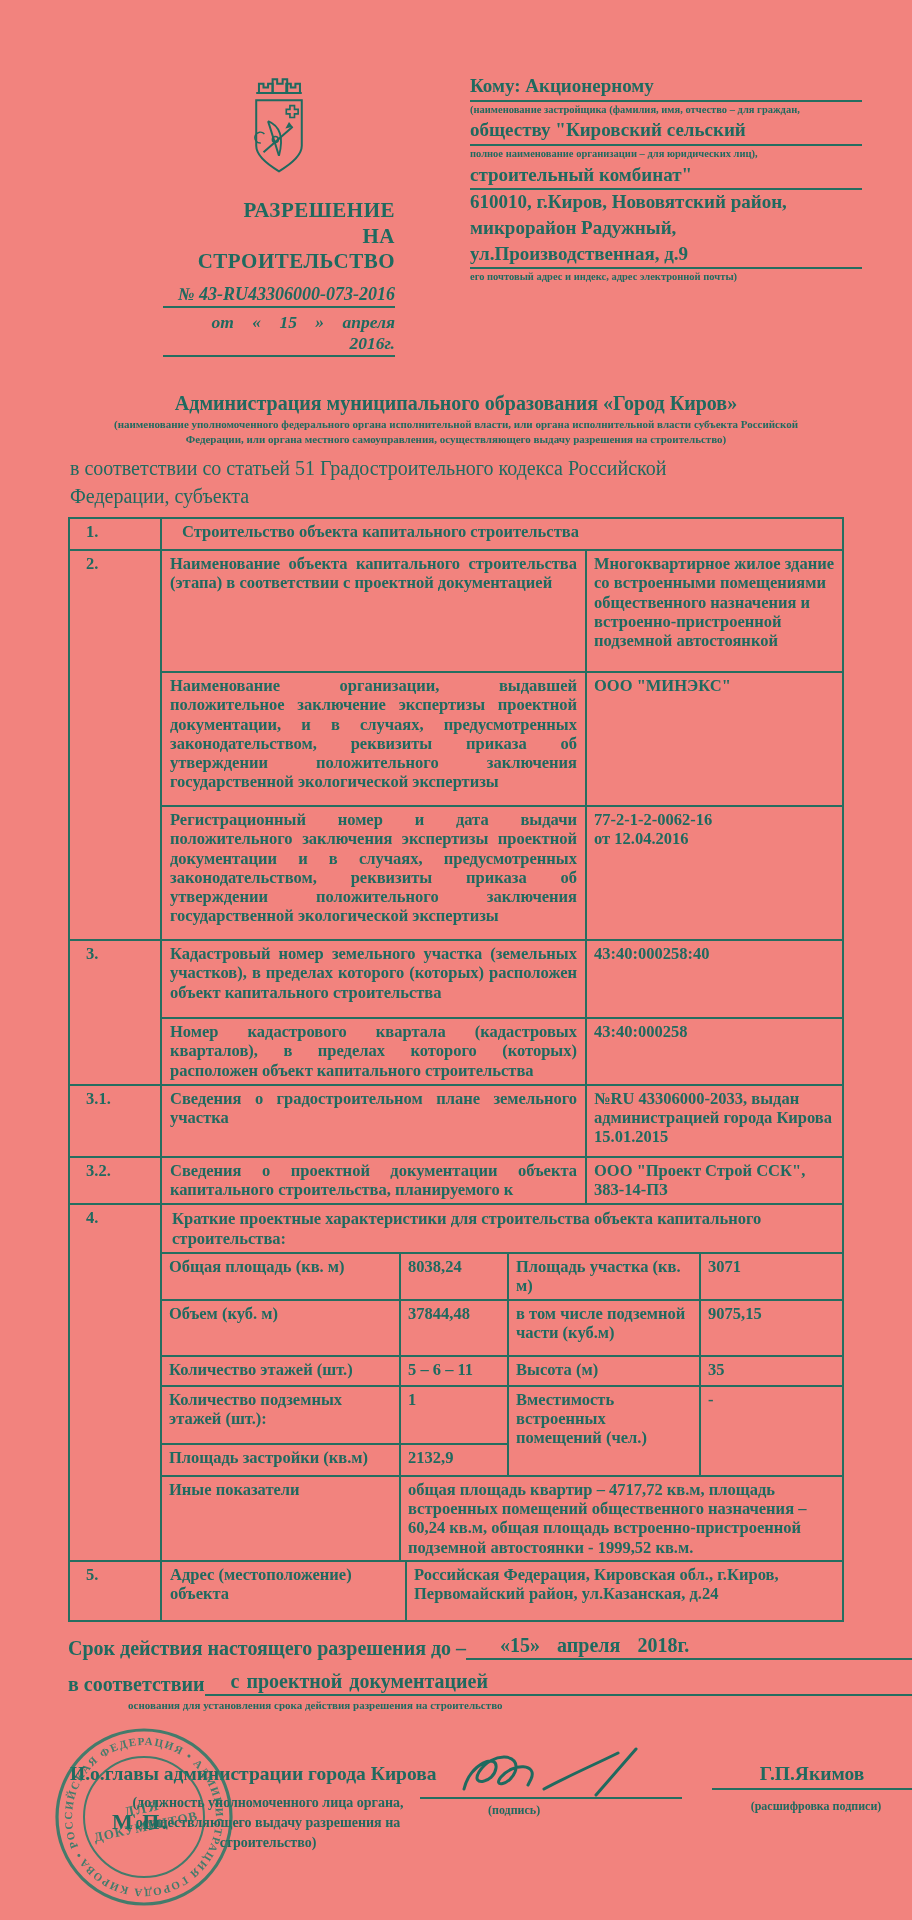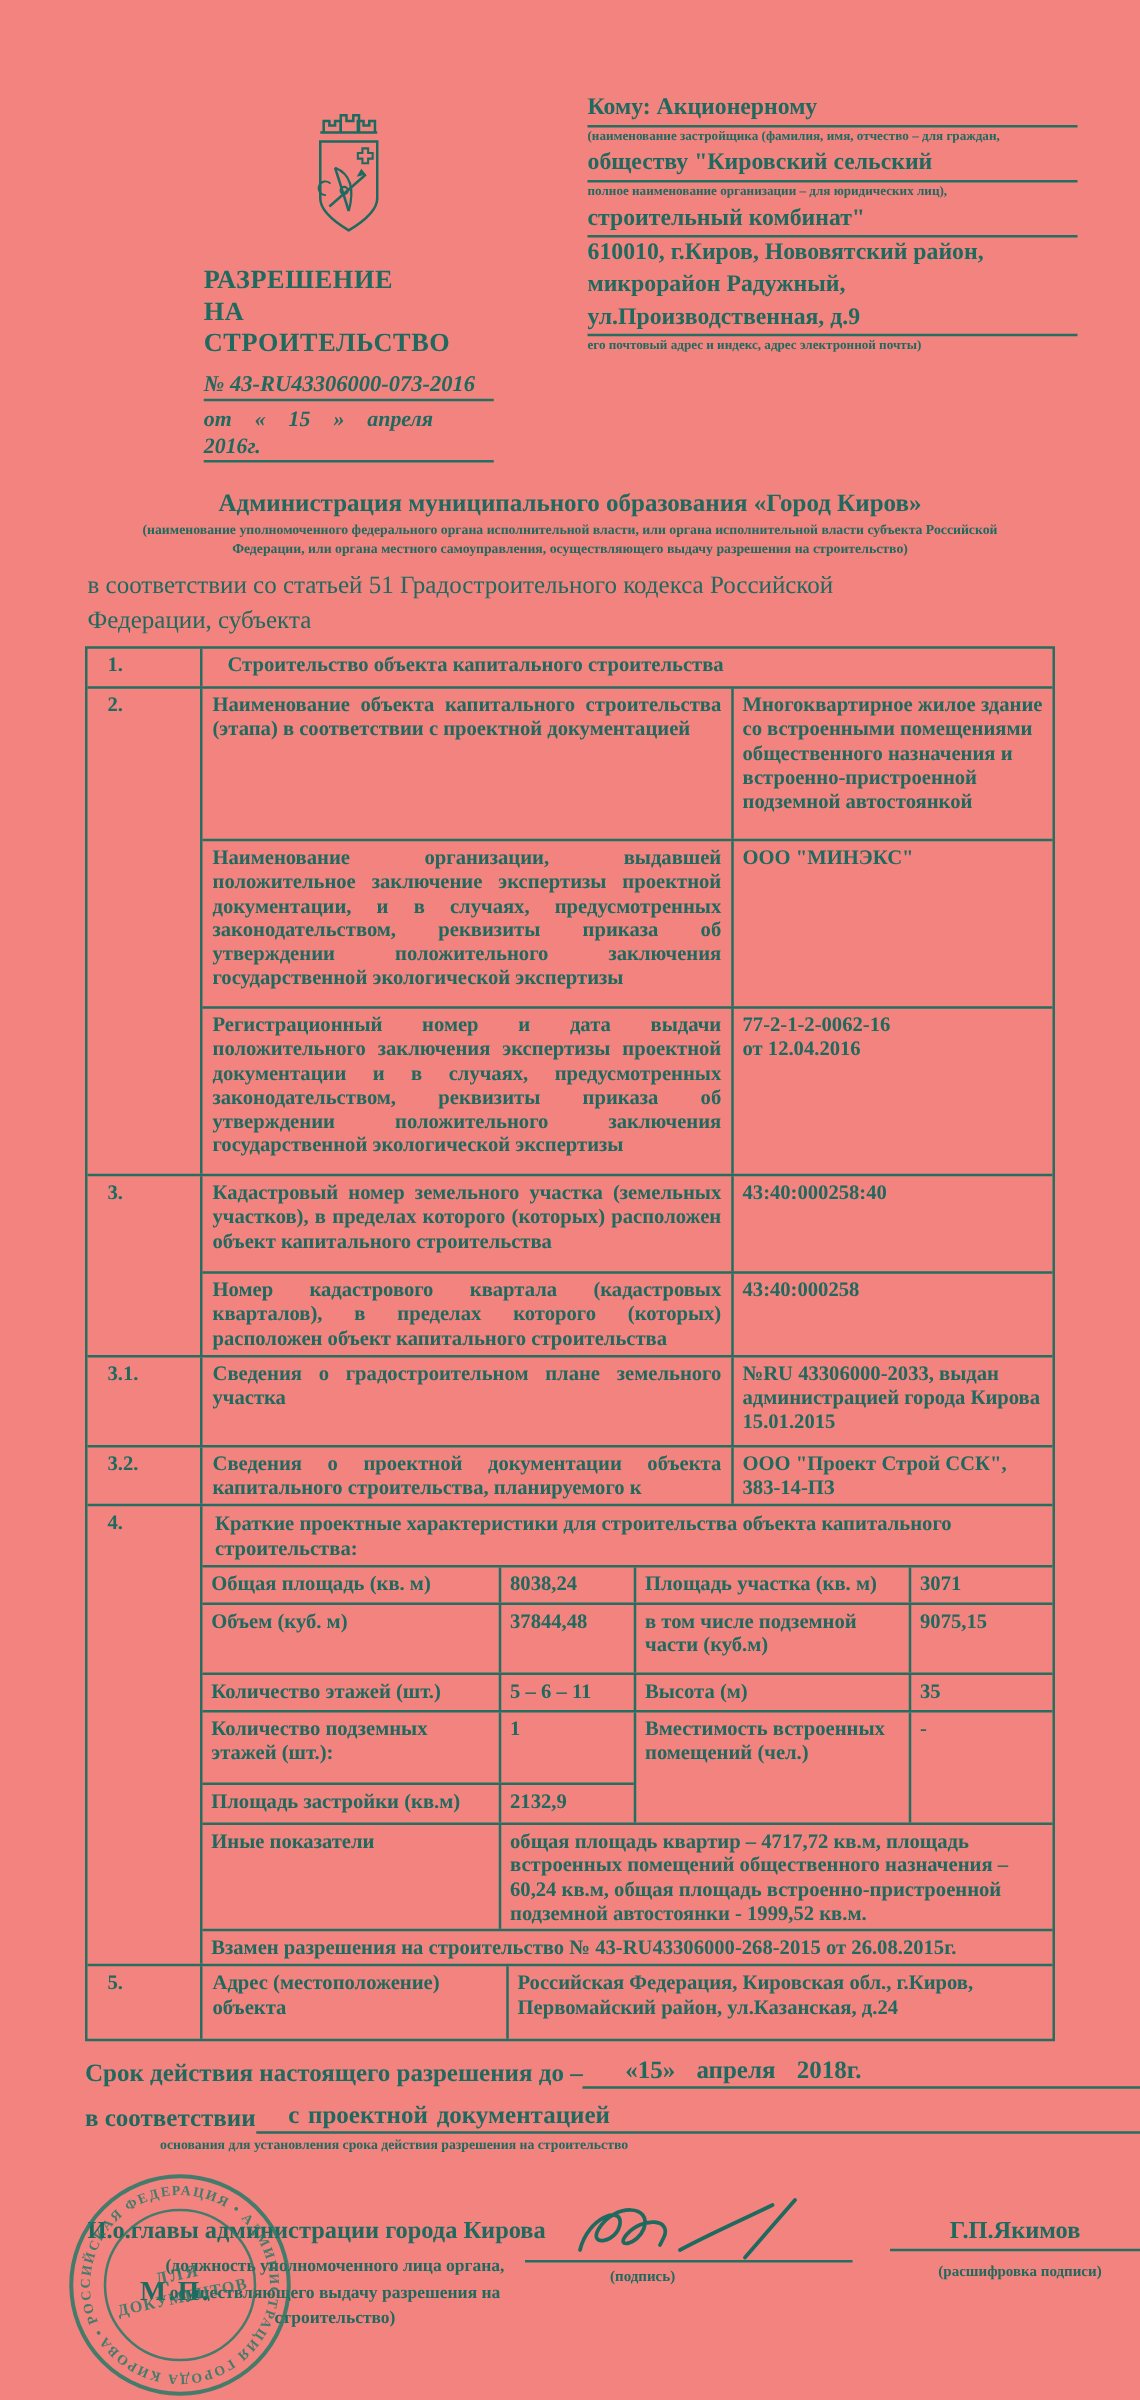--- a/index.html
+++ b/index.html
@@ -7,21 +7,21 @@
   .doc{
     position:relative;width:912px;height:1920px;margin:0 auto;
     background:#f2837e;color:#1f6a5f;
     font-family:"Liberation Serif","DejaVu Serif",serif;
     overflow:hidden;
   }
   .ul{border-bottom:2px solid #256e60}
   .cap{font-size:10.5px;font-weight:700;line-height:1.3}
 
   
-  .permit-left{position:absolute;left:163px;top:75px;width:232px;text-align:left}
+  .permit-left{position:absolute;left:163px;top:62px;width:232px;text-align:right}
   .emblem{display:block;margin:0 auto 14px auto}
   .ptitle{font-size:21px;font-weight:700;line-height:1.22;letter-spacing:.5px}
   .pnum{display:block;margin-top:9px;font-size:18px;font-weight:700;font-style:italic;padding-bottom:1px}
   .pdate{display:block;margin-top:4px;font-size:17.5px;font-weight:700;font-style:italic;word-spacing:14px;padding-bottom:1px}
 
   
   .addressee{position:absolute;left:470px;top:74px;width:392px}
   .aline{font-size:19px;font-weight:700;line-height:1.3;padding-bottom:1px}
   .addressee .cap{margin:1px 0 2px 0}
 
@@ -48,21 +48,21 @@
 
   
   .r4head{padding:4px 10px 4px 10px;font-weight:700}
   .itbl{border-top:2px solid #256e60}
   .irow{display:flex}
   .irow+.irow{border-top:2px solid #256e60}
   .irow>div+div{border-left:2px solid #256e60}
   .ic{padding:3px 7px;font-weight:700}
   .w-l1{width:237px;flex:none}
   .w-v1{width:108px;flex:none}
-  .w-l2{width:220px;flex:none}
+  .w-l2{width:192px;flex:none}
   .w-v2{flex:1}
   .ileft{width:345px;flex:none;padding:0}
   .isub{display:flex}
   .isub+.isub{border-top:2px solid #256e60}
   .isub>div+div{border-left:2px solid #256e60}
   .isub .a{width:237px;flex:none}
   .isub .c{flex:1}
 
   
   .validity{margin-top:12px;width:844px}
@@ -229,23 +229,20 @@
                   <div class="ic c">2132,9</div>
                 </div>
               </div>
               <div class="ic w-l2">Вместимость встроенных помещений (чел.)</div>
               <div class="ic w-v2">-</div>
             </div>
             <div class="irow" style="min-height:80px">
               <div class="ic w-l1">Иные показатели</div>
               <div class="ic w-v2">общая площадь квартир – 4717,72 кв.м, площадь встроенных помещений общественного назначения – 60,24 кв.м, общая площадь встроенно-пристроенной подземной автостоянки - 1999,52 кв.м.</div>
             </div>
-            <div class="irow" style="min-height:28px">
-              <div class="ic w-v2">Взамен разрешения на строительство № 43-RU43306000-268-2015 от 26.08.2015г.</div>
-            </div>
           </div>
         </div>
       </div>
 
       <div class="g">
         <div class="num">5.</div>
         <div class="gc">
           <div class="sr" style="min-height:58px">
             <div class="lab5">Адрес (местоположение) объекта</div>
             <div class="val">Российская Федерация, Кировская обл., г.Киров, Первомайский район, ул.Казанская, д.24</div>

